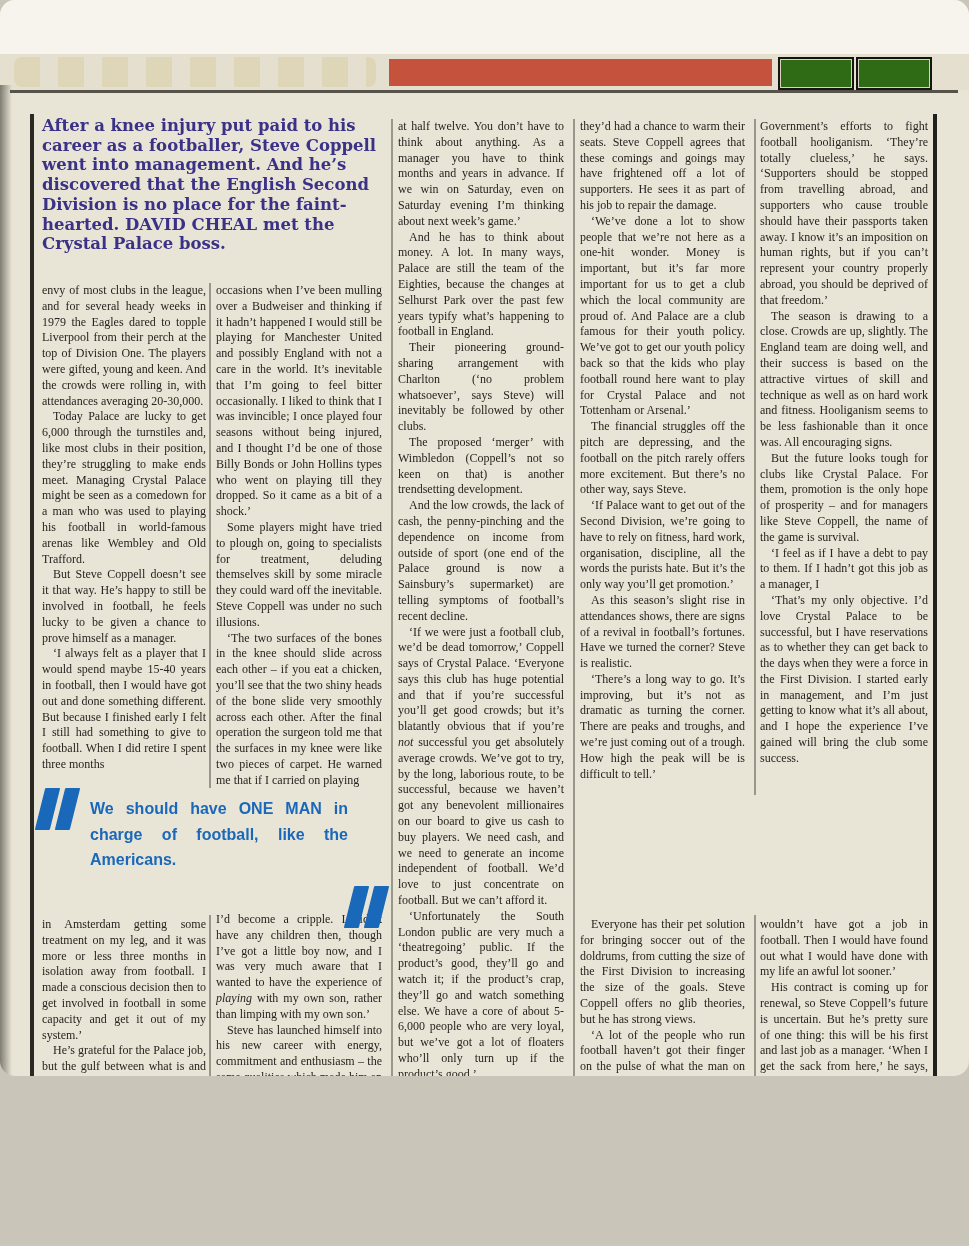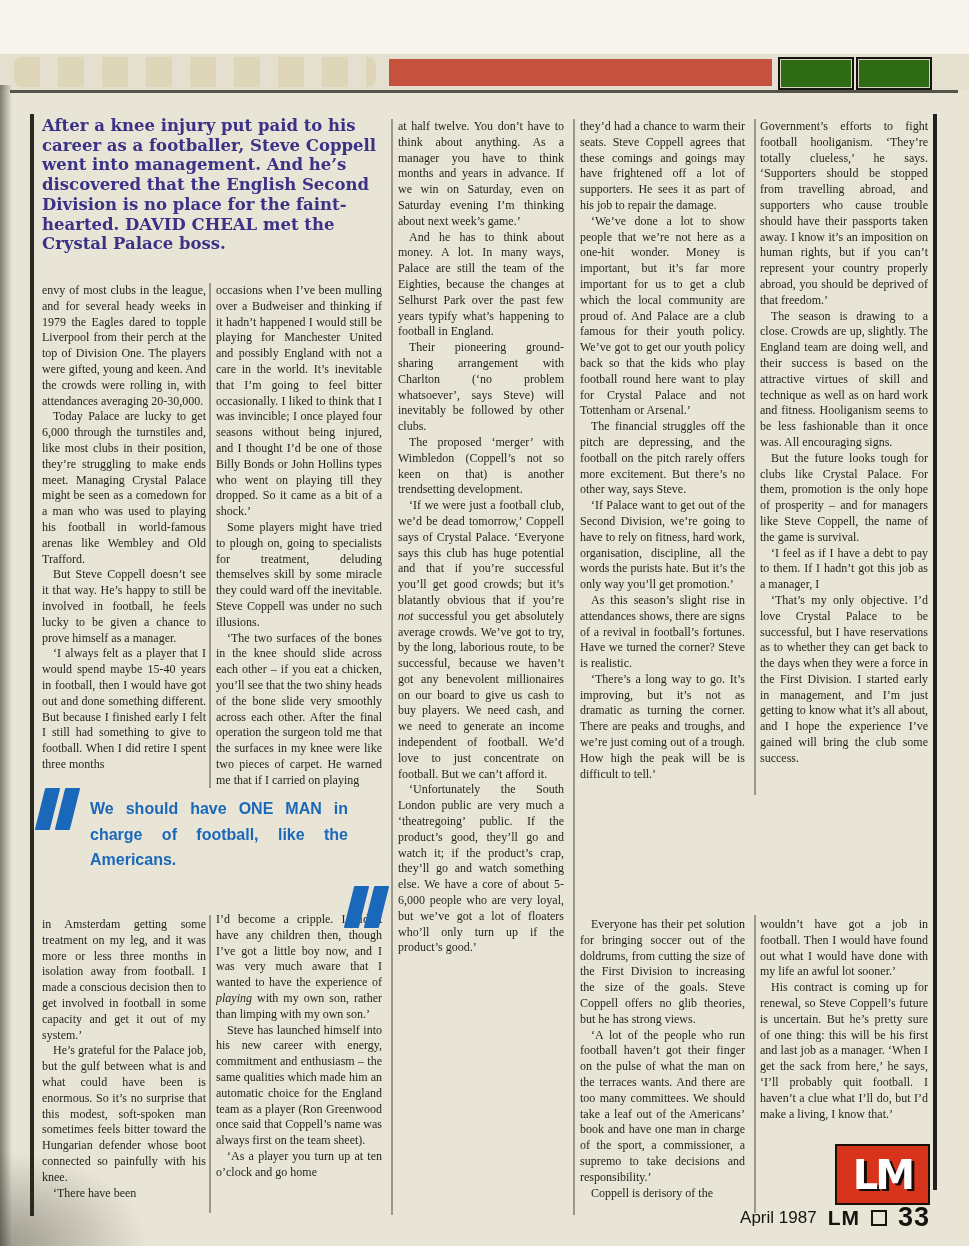--- a/index.html
+++ b/index.html
@@ -1,17 +1,17 @@
 <!DOCTYPE html>
 <html lang="en"><head>
 <meta charset="utf-8">
 <style>
   html,body{margin:0;padding:0;background:#c9c5b8;}
-  .page{position:relative;width:969px;height:1246px;background:#e9e5d6;overflow:hidden;
-        font-family:"Liberation Serif",serif;}
+  .page{position:relative;width:969px;height:1076px;background:#e9e5d6;overflow:hidden;
+        font-family:"Liberation Serif",serif;border-radius:15px;}
   
   .scan-top{position:absolute;left:0;top:0;width:969px;height:54px;background:#f6f4ec;}
   .ghost{position:absolute;left:14px;top:57px;width:362px;height:30px;opacity:.35;
          background:repeating-linear-gradient(90deg,rgba(196,172,80,.5) 0 26px,rgba(0,0,0,0) 26px 44px);
          border-radius:8px;}
   .band{position:absolute;left:0;top:54px;width:969px;height:36px;background:#e4dfce;}
   .band-red{position:absolute;left:389px;top:59px;width:383px;height:27px;background:#c5523c;}
   .green-box{position:absolute;top:57px;width:72px;height:29px;background:#2f6b14;
              border:2px solid #141410;box-shadow:inset 0 0 0 1px #d9d4c2;}
   .gb1{left:778px;} .gb2{left:856px;}
@@ -105,20 +105,21 @@
   <div class="col c2a">
       <p class="para"><span>occasions when I’ve been mulling over a Budweiser and thinking if it hadn’t happened I would still be playing for Manchester United and possibly England with not a care in the world. It’s inevitable that I’m going to feel bitter occasionally. I liked to think that I was invincible; I once played four seasons without being injured, and I thought I’d be one of those Billy Bonds or John Hollins types who went on playing till they dropped. So it came as a bit of a shock.’</span></p>
       <p class="para ind"><span>Some players might have tried to plough on, going to specialists for treatment, deluding themselves skill by some miracle they could ward off the inevitable. Steve Coppell was under no such illusions.</span></p>
       <p class="para ind"><span>‘The two surfaces of the bones in the knee should slide across each other – if you eat a chicken, you’ll see that the two shiny heads of the bone slide very smoothly across each other. After the final operation the surgeon told me that the surfaces in my knee were like two pieces of carpet. He warned me that if I carried on playing</span></p>
     </div>
   <div class="col c3">
       <p class="para"><span>at half twelve. You don’t have to think about anything. As a manager you have to think months and years in advance. If we win on Saturday, even on Saturday evening I’m thinking about next week’s game.’</span></p>
       <p class="para ind"><span>And he has to think about money. A lot. In many ways, Palace are still the team of the Eighties, because the changes at Selhurst Park over the past few years typify what’s happening to football in England.</span></p>
       <p class="para ind"><span>Their pioneering ground-sharing arrangement with Charlton (‘no problem whatsoever’, says Steve) will inevitably be followed by other clubs.</span></p>
       <p class="para ind"><span>The proposed ‘merger’ with Wimbledon (Coppell’s not so keen on that) is another trendsetting development.</span></p>
+      <p class="para ind"><span>And the low crowds, the lack of cash, the penny-pinching and the dependence on income from outside of sport (one end of the Palace ground is now a Sainsbury’s supermarket) are telling symptoms of football’s recent decline.</span></p>
       <p class="para ind"><span>‘If we were just a football club, we’d be dead tomorrow,’ Coppell says of Crystal Palace. ‘Everyone says this club has huge potential and that if you’re successful you’ll get good crowds; but it’s blatantly obvious that if you’re </span><span class="it">not</span><span> successful you get absolutely average crowds. We’ve got to try, by the long, laborious route, to be successful, because we haven’t got any benevolent millionaires on our board to give us cash to buy players. We need cash, and we need to generate an income independent of football. We’d love to just concentrate on football. But we can’t afford it.</span></p>
       <p class="para ind"><span>‘Unfortunately the South London public are very much a ‘theatregoing’ public. If the product’s good, they’ll go and watch it; if the product’s crap, they’ll go and watch something else. We have a core of about 5-6,000 people who are very loyal, but we’ve got a lot of floaters who’ll only turn up if the product’s good.’</span></p>
     </div>
   <div class="col c4a">
       <p class="para"><span>they’d had a chance to warm their seats. Steve Coppell agrees that these comings and goings may have frightened off a lot of supporters. He sees it as part of his job to repair the damage.</span></p>
       <p class="para ind"><span>‘We’ve done a lot to show people that we’re not here as a one-hit wonder. Money is important, but it’s far more important for us to get a club which the local community are proud of. And Palace are a club famous for their youth policy. We’ve got to get our youth policy back so that the kids who play football round here want to play for Crystal Palace and not Tottenham or Arsenal.’</span></p>
       <p class="para ind"><span>The financial struggles off the pitch are depressing, and the football on the pitch rarely offers more excitement. But there’s no other way, says Steve.</span></p>
       <p class="para ind"><span>‘If Palace want to get out of the Second Division, we’re going to have to rely on fitness, hard work, organisation, discipline, all the words the purists hate. But it’s the only way you’ll get promotion.’</span></p>
       <p class="para ind"><span>As this season’s slight rise in attendances shows, there are signs of a revival in football’s fortunes. Have we turned the corner? Steve is realistic.</span></p>
       <p class="para ind"><span>‘There’s a long way to go. It’s improving, but it’s not as dramatic as turning the corner. There are peaks and troughs, and we’re just coming out of a trough. How high the peak will be is difficult to tell.’</span></p>

